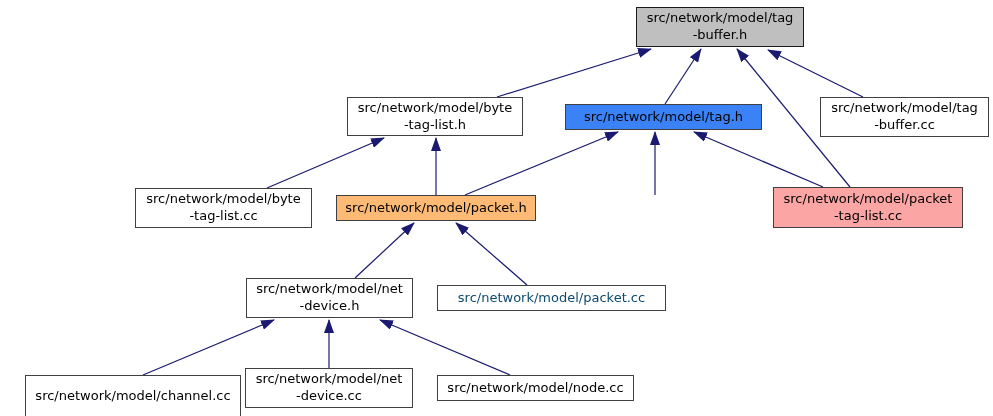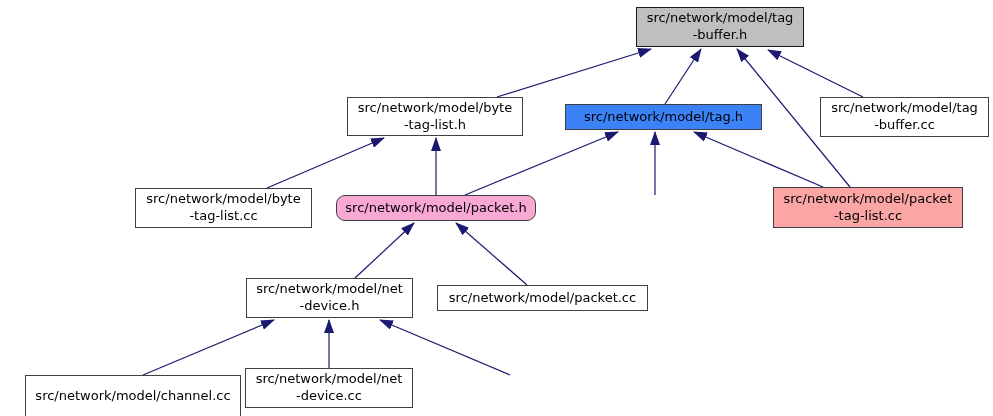--- a/index.html
+++ b/index.html
@@ -75,22 +75,23 @@
 
 <div class="node highlight" style="left: 636px; top: 7px; width: 168px; height: 40px; border-color: rgb(26, 26, 26); background: rgb(191, 191, 191); color: rgb(0, 0, 0);">src/network/model/tag
 -buffer.h</div>
     <div class="node" style="left: 347px; top: 97px; width: 176px; height: 39px; border-color: rgb(64, 64, 64); background: rgb(255, 255, 255); color: rgb(0, 0, 0);">src/network/model/byte
 -tag-list.h</div>
     <div class="node" style="left: 565px; top: 104px; width: 197px; height: 26px; border-color: rgb(64, 64, 64); background: #3b82f6; color: rgb(0, 0, 0); text-align: center;">src/network/model/tag.h</div>
     <div class="node" style="left: 820px; top: 97px; width: 169px; height: 40px; border-color: rgb(64, 64, 64); background: rgb(255, 255, 255); color: rgb(0, 0, 0);">src/network/model/tag
 -buffer.cc</div>
     <div class="node" style="left: 135px; top: 188px; width: 177px; height: 40px; border-color: rgb(64, 64, 64); background: rgb(255, 255, 255); color: rgb(0, 0, 0);">src/network/model/byte
 -tag-list.cc</div>
-    <div class="node" style="left: 336px; top: 195px; width: 200px; height: 26px; border-color: rgb(64, 64, 64); background: #f9a8d4; color: rgb(0, 0, 0); border-radius: 9px;">src/network/model/packet.h</div>
+    <div class="node" style="left: 336px; top: 195px; width: 200px; height: 26px; border-color: rgb(64, 64, 64); background: #fdba74; color: rgb(0, 0, 0);">src/network/model/packet.h</div>
     <div class="node" style="left: 773px; top: 187px; width: 190px; height: 41px; border-color: rgb(64, 64, 64); background: #fca5a5; color: rgb(0, 0, 0);">src/network/model/packet
 -tag-list.cc</div>
     <div class="node" style="left: 246px; top: 278px; width: 167px; height: 40px; border-color: rgb(64, 64, 64); background: rgb(255, 255, 255); color: rgb(0, 0, 0);">src/network/model/net
 -device.h</div>
-    <div class="node" style="left: 437px; top: 285px; width: 211px; height: 26px; border-color: rgb(64, 64, 64); background: rgb(255, 255, 255); color: #000000;">src/network/model/packet.cc</div>
+    <div class="node" style="left: 437px; top: 285px; width: 229px; height: 26px; border-color: rgb(64, 64, 64); background: rgb(255, 255, 255); color: #0c4a6e;">src/network/model/packet.cc</div>
     <div class="node" style="left: 5px; top: 375px; width: 216px; height: 42px; border-color: rgb(64, 64, 64); background: rgb(255, 255, 255); color: rgb(0, 0, 0); margin-left: 20px;">src/network/model/channel.cc</div>
     <div class="node" style="left: 245px; top: 368px; width: 168px; height: 40px; border-color: rgb(64, 64, 64); background: rgb(255, 255, 255); color: rgb(0, 0, 0);">src/network/model/net
 -device.cc</div>
+    <div class="node" style="left: 437px; top: 375px; width: 197px; height: 26px; border-color: rgb(64, 64, 64); background: rgb(255, 255, 255); color: rgb(0, 0, 0);">src/network/model/node.cc</div>
   </div>
 
 </body></html>

